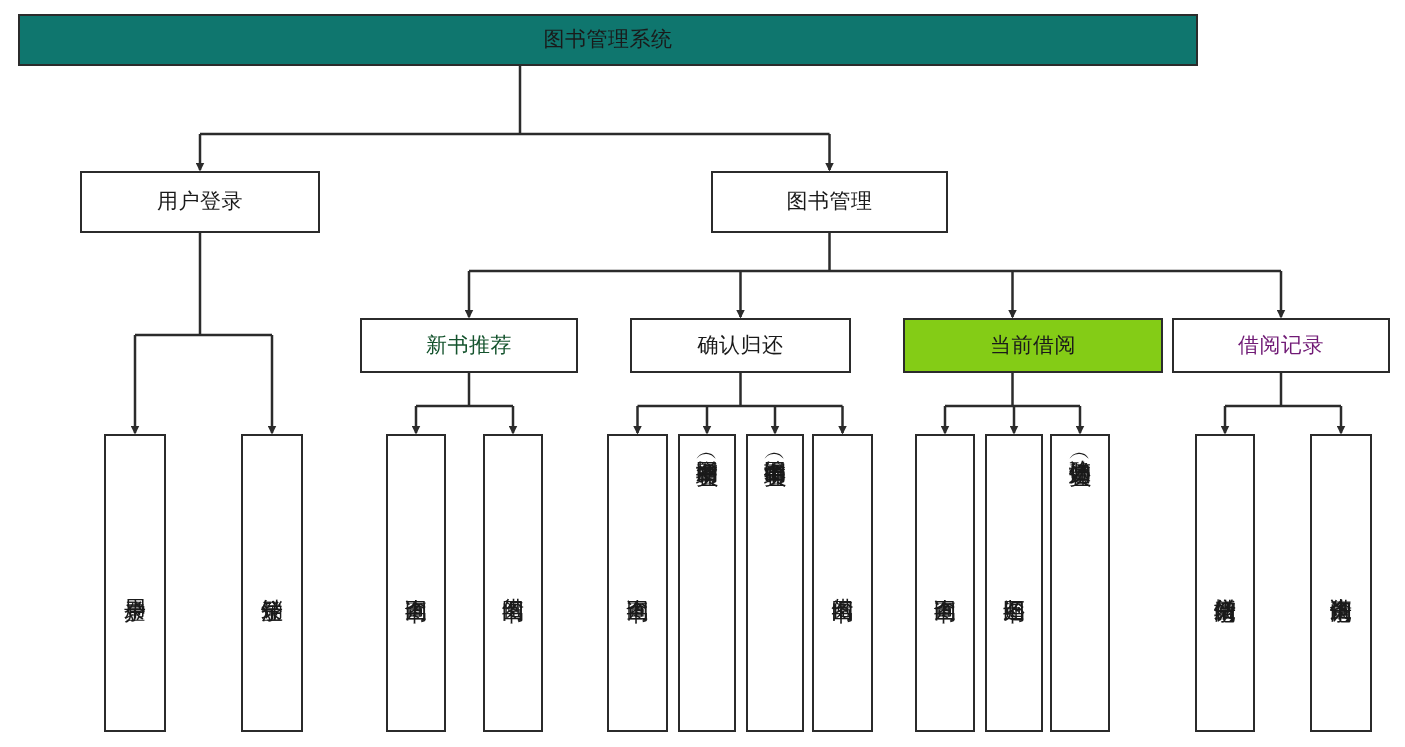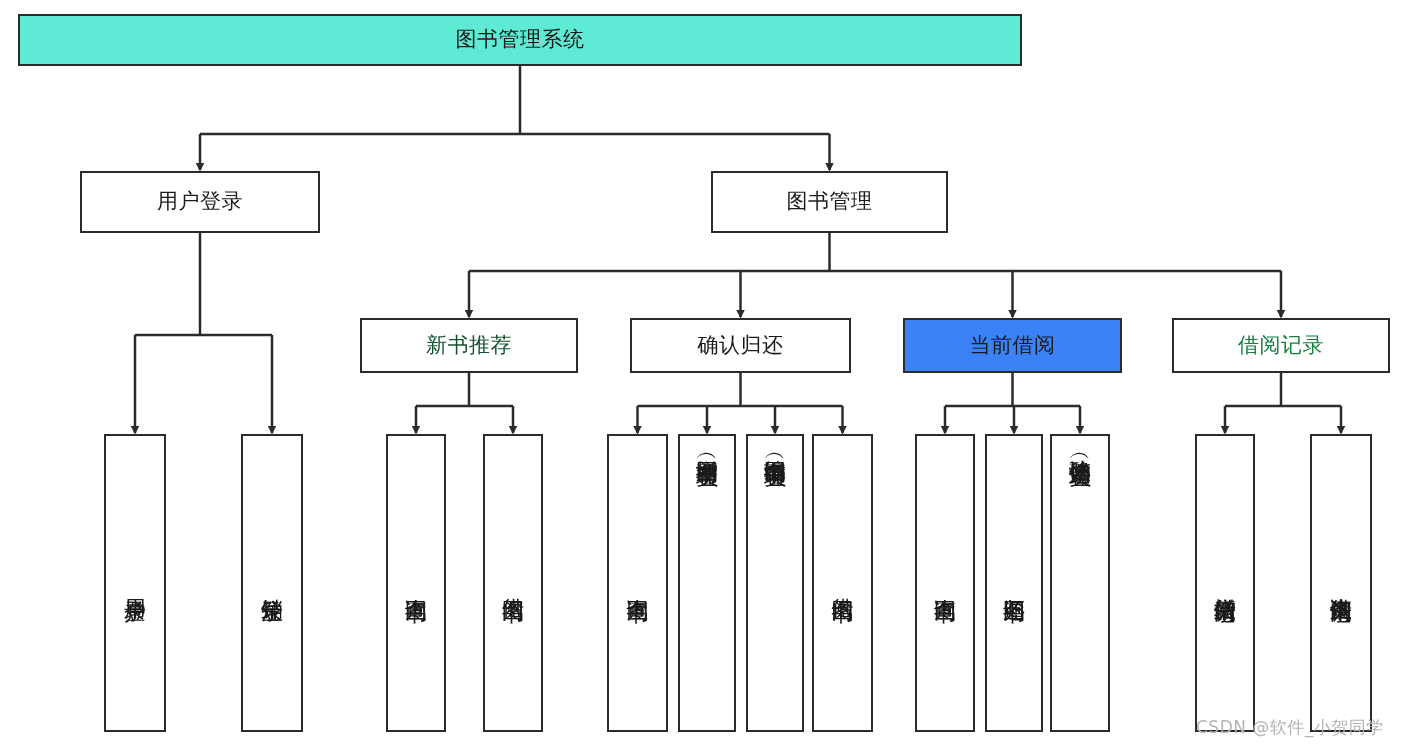--- a/index.html
+++ b/index.html
@@ -108,40 +108,40 @@
       <line x1="945" y1="406" x2="1080" y2="406" stroke="#2b2b2b" stroke-width="2.5"></line>
       <line x1="945" y1="406" x2="945" y2="433" stroke="#2b2b2b" stroke-width="2.5" marker-end="url(#arrowhead)"></line>
       <line x1="1014" y1="406" x2="1014" y2="433" stroke="#2b2b2b" stroke-width="2.5" marker-end="url(#arrowhead)"></line>
       <line x1="1080" y1="406" x2="1080" y2="433" stroke="#2b2b2b" stroke-width="2.5" marker-end="url(#arrowhead)"></line>
       <line x1="1281" y1="373" x2="1281" y2="406" stroke="#2b2b2b" stroke-width="2.5"></line>
       <line x1="1225" y1="406" x2="1341" y2="406" stroke="#2b2b2b" stroke-width="2.5"></line>
       <line x1="1225" y1="406" x2="1225" y2="433" stroke="#2b2b2b" stroke-width="2.5" marker-end="url(#arrowhead)"></line>
       <line x1="1341" y1="406" x2="1341" y2="433" stroke="#2b2b2b" stroke-width="2.5" marker-end="url(#arrowhead)"></line>
     </svg>
   <div id="node-layer">
-      <div class="node-box horizontal" style="left: 18px; top: 14px; width: 1004px; height: 52px; border-color: rgb(43, 43, 43); background: #5eead4;">
+      <div class="node-box horizontal" style="left: 18px; top: 14px; width: 1180px; height: 52px; border-color: rgb(43, 43, 43); background: #0f766e;">
         <span class="node-label" style="color: rgb(26, 26, 26);">图书管理系统</span>
       </div>
       <div class="node-box horizontal" style="left: 80px; top: 171px; width: 240px; height: 62px; border-color: rgb(43, 43, 43); background: rgb(255, 255, 255);">
         <span class="node-label" style="color: rgb(26, 26, 26);">用户登录</span>
       </div>
       <div class="node-box horizontal" style="left: 711px; top: 171px; width: 237px; height: 62px; border-color: rgb(43, 43, 43); background: rgb(255, 255, 255);">
         <span class="node-label" style="color: rgb(26, 26, 26);">图书管理</span>
       </div>
       <div class="node-box horizontal" style="left: 360px; top: 318px; width: 218px; height: 55px; border-color: rgb(43, 43, 43); background: rgb(255, 255, 255);">
         <span class="node-label" style="color: #14532d;">新书推荐</span>
       </div>
       <div class="node-box horizontal" style="left: 630px; top: 318px; width: 221px; height: 55px; border-color: rgb(43, 43, 43); background: rgb(255, 255, 255);">
         <span class="node-label" style="color: rgb(26, 26, 26);">确认归还</span>
       </div>
-      <div class="node-box horizontal" style="left: 903px; top: 318px; width: 219px; height: 55px; border-color: rgb(43, 43, 43); background: #3b82f6;">
+      <div class="node-box horizontal" style="left: 903px; top: 318px; width: 260px; height: 55px; border-color: rgb(43, 43, 43); background: #84cc16;">
         <span class="node-label" style="color: rgb(26, 26, 26);">当前借阅</span>
       </div>
       <div class="node-box horizontal" style="left: 1172px; top: 318px; width: 218px; height: 55px; border-color: rgb(43, 43, 43); background: rgb(255, 255, 255);">
-        <span class="node-label" style="color: #15803d;">借阅记录</span>
+        <span class="node-label" style="color: #701a75;">借阅记录</span>
       </div>
       <div class="node-box vertical centered" style="left: 104px; top: 434px; width: 62px; height: 298px; border-color: rgb(43, 43, 43); background: rgb(255, 255, 255);">
         <span class="node-label" style="color: rgb(26, 26, 26);">用户登录</span>
       </div>
       <div class="node-box vertical centered" style="left: 241px; top: 434px; width: 62px; height: 298px; border-color: rgb(43, 43, 43); background: rgb(255, 255, 255);">
         <span class="node-label" style="color: rgb(26, 26, 26);">注销登录</span>
       </div>
       <div class="node-box vertical centered" style="left: 386px; top: 434px; width: 60px; height: 298px; border-color: rgb(43, 43, 43); background: rgb(255, 255, 255);">
         <span class="node-label" style="color: rgb(26, 26, 26);">查询图书</span>
       </div>
@@ -169,14 +169,13 @@
       <div class="node-box vertical" style="left: 1050px; top: 434px; width: 60px; height: 298px; border-color: rgb(43, 43, 43); background: rgb(255, 255, 255);">
         <span class="node-label" style="color: rgb(26, 26, 26);">确认归还（管理员）</span>
       </div>
       <div class="node-box vertical centered" style="left: 1195px; top: 434px; width: 60px; height: 298px; border-color: rgb(43, 43, 43); background: rgb(255, 255, 255);">
         <span class="node-label" style="color: rgb(26, 26, 26);">新增借阅记录</span>
       </div>
       <div class="node-box vertical centered" style="left: 1310px; top: 434px; width: 62px; height: 298px; border-color: rgb(43, 43, 43); background: rgb(255, 255, 255);">
         <span class="node-label" style="color: rgb(26, 26, 26);">查询借阅记录</span>
       </div>
     </div>
-  <div class="watermark" style="left: 1196px; top: 716px; color: rgb(180, 180, 180);">CSDN @软件_小贺同学</div>
 </div>
 
 </body></html>

